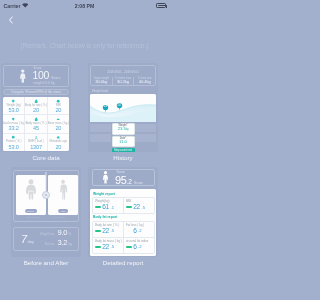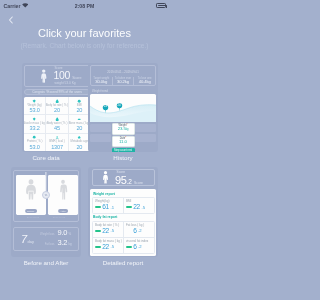--- a/index.html
+++ b/index.html
@@ -24,21 +24,21 @@
   .navback { position:absolute; left:4.5px; top:13.5px; width:12px; height:12px; }
   .navback svg { display:block; width:12px; height:12px; }
 
   .page-title { position:absolute; top:26.5px; left:0; width:169px; text-align:center;
       font-size:11px; color:#fcfdfe; }
   .page-sub { position:absolute; top:41.5px; left:0; width:169px; text-align:center;
       font-size:6.6px; color:#b5c1da; }
 
   
   .card { position:absolute; width:70px; border-radius:3px; overflow:hidden; }
-  #cardA { left:22px; top:63px; height:89px; }
+  #cardA { left:1px; top:63px; height:89px; }
   #cardB { left:88px; top:63px; height:89px; }
   #cardC { left:11px; top:167px; height:90px; }
   #cardD { left:88px; top:167px; height:90px; }
   
   #cardB { background:#9daac8; }
   .b-top { position:absolute; left:2px; top:1.5px; width:66px; height:21px;
       border:0.5px solid #b4bed7; border-radius:2px; }
   .b-range { text-align:center; font-size:2.8px; color:#d6dcea; margin-top:4.5px; letter-spacing:0.05px;}
   .b-cols { display:flex; margin-top:2.5px; }
   .b-col { flex:1; text-align:center; min-width:0;}
@@ -169,21 +169,20 @@
         </div>
     </div>
   </div>
 
   <div class="navback">
     <svg viewBox="0 0 24 24">
       <path d="M14.5 6 L9 12 L14.5 18" fill="none" stroke="#e8ecf5" stroke-width="2.1" stroke-linecap="round" stroke-linejoin="round"></path>
     </svg>
   </div>
 
-  <div class="page-title">Click your favorites</div>
   <div class="page-sub">(Remark. Chart below is only for reference.)</div>
 
   <div class="card" id="cardA">
     <div class="a-hero">
       <svg class="a-fig" viewBox="0 0 18 32">
         <circle cx="9" cy="4.2" r="4.1" fill="#eef1f8"></circle>
         <path d="M9 9.4 c-3.3 0 -5.3 2 -5.6 5.2 l-0.7 6.4 c-0.1 1.1 0.5 1.8 1.4 1.9 c0.9 0.1 1.6 -0.5 1.7 -1.5 l0.5 -4.4 l0.2 0 l-0.5 13.6 c0 1.1 0.6 1.7 1.5 1.7 c0.9 0 1.4 -0.6 1.4 -1.6 l0.1 -7.9 l0.1 0 l0.1 7.9 c0 1 0.5 1.6 1.4 1.6 c0.9 0 1.5 -0.6 1.5 -1.7 l-0.5 -13.6 l0.2 0 l0.5 4.4 c0.1 1 0.8 1.6 1.7 1.5 c0.9 -0.1 1.5 -0.8 1.4 -1.9 l-0.7 -6.4 c-0.3 -3.2 -2.3 -5.2 -5.6 -5.2 z" fill="#eef1f8"></path>
       </svg>
       <div class="a-hwrap">
         <div class="a-hlabel">Score</div>

